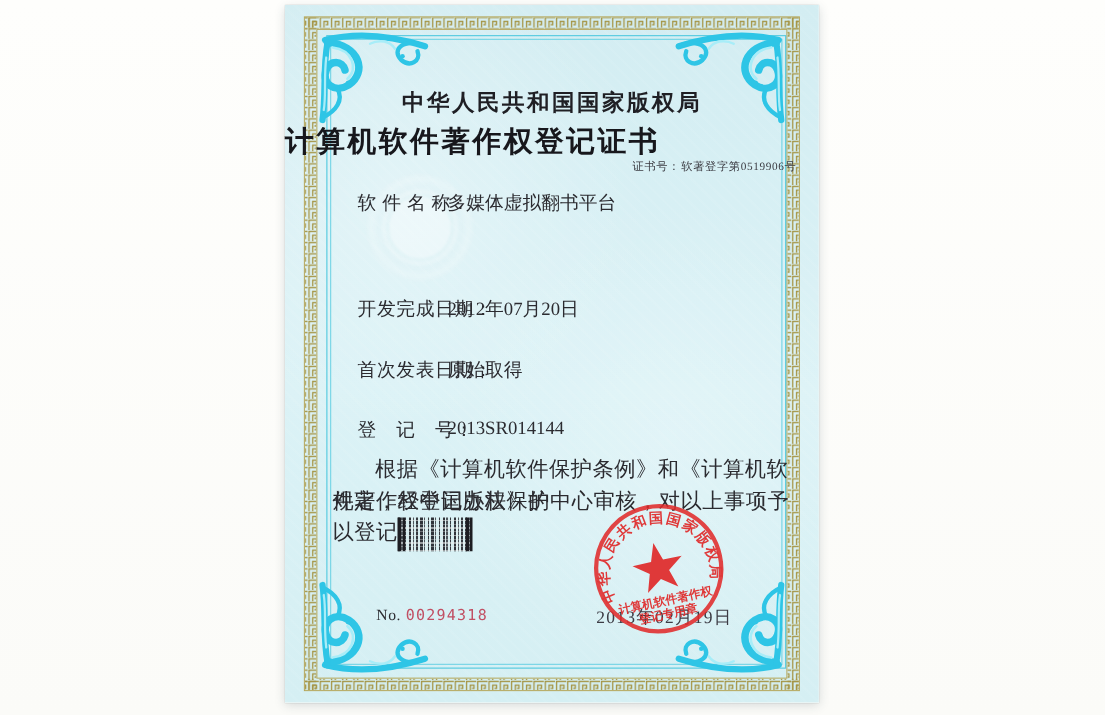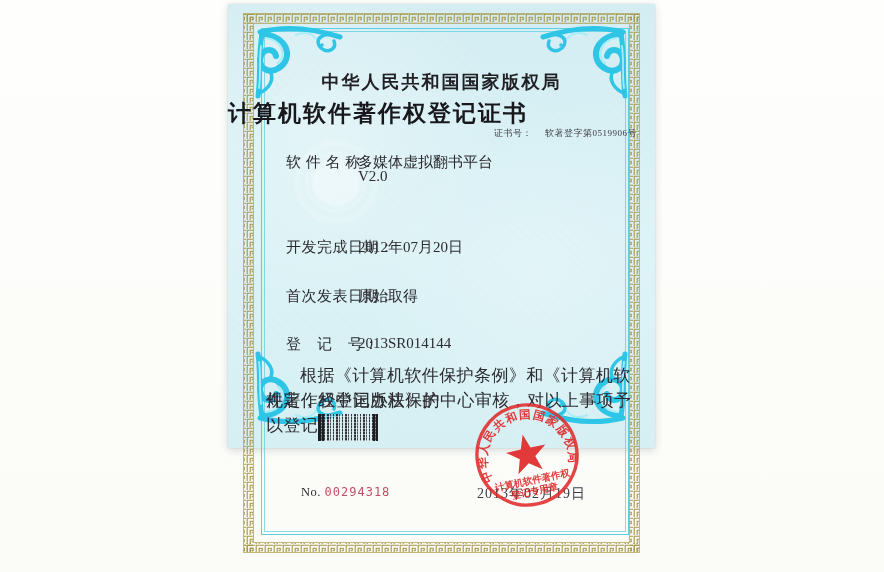--- a/index.html
+++ b/index.html
@@ -2,21 +2,21 @@
 <html><head>
 <meta charset="utf-8">
 <style>
   html,body{margin:0;padding:0;background:#ffffff;}
   .stage{
     position:relative;width:884px;height:572px;overflow:hidden;
     background:linear-gradient(180deg,#fefefc,#fbfbf8);
     font-family:"Liberation Serif","DejaVu Serif",serif;
   }
   .paper{
-    position:absolute;left:228px;top:4px;width:427px;height:444px;
+    position:absolute;left:228px;top:4px;width:427px;height:558px;
     background:
       radial-gradient(circle at 22% 28%, rgba(255,255,255,.30), transparent 38%),
       radial-gradient(circle at 72% 62%, rgba(255,255,255,.20), transparent 42%),
       repeating-linear-gradient(45deg, rgba(255,255,255,.05) 0 2px, rgba(0,0,0,0) 2px 7px),
       linear-gradient(180deg,#d3edf2,#dbf2f6 55%,#d5eff3);
     box-shadow:0 2px 8px rgba(40,60,70,.18), 0 0 1px rgba(0,0,0,.2);
   }
   .gold-frame{position:absolute;left:0;top:0;}
   .corner{position:absolute;width:92px;height:78px;}
   .corner svg{display:block;width:92px;height:78px;}
@@ -42,21 +42,21 @@
     position:absolute;left:0;top:66px;width:100%;text-align:center;
     font-size:18px;font-weight:bold;letter-spacing:2px;color:#1f1f24;
   }
   .cert-title{
     position:absolute;left:0;top:94px;width:100%;text-align:left;
     font-size:23px;font-weight:bold;letter-spacing:2px;color:#17171c;
   }
   .cert-no{
     position:absolute;right:18px;top:123px;font-size:9px;color:#3b3b42;letter-spacing:.5px;
   }
-  .cert-no .lbl{margin-right:13px;}
+  .cert-no .lbl{margin-right:1px;}
   .field-row{position:absolute;left:0;width:100%;height:16px;font-size:15px;color:#2b2b30;}
   .field-row .f-label{position:absolute;left:58px;white-space:pre;letter-spacing:.5px;}
   .field-row .f-value{position:absolute;left:130px;white-space:pre;}
   .row-0{top:149px}.row-0b{top:164px}.row-1{top:189px}.row-2{top:234px}
   .row-3{top:259px}.row-4{top:283px}.row-5{top:307px}.row-6{top:331px}
   .statement{position:absolute;left:38px;width:372px;font-size:17px;color:#2b2b30;line-height:25px;}
   .statement.l1{top:359px;text-indent:2em;letter-spacing:.4px;}
   .statement.l2{top:384px;letter-spacing:.4px;}
   .barcode{
     position:absolute;left:90px;top:410px;width:60px;height:27px;
@@ -165,23 +165,20 @@
     <div class="authority">中华人民共和国国家版权局</div>
     <div class="cert-title">计算机软件著作权登记证书</div>
     <div class="cert-no">
       <span class="lbl">证书号：</span><span>软著登字第0519906号</span>
     </div>
 
     <div class="field-row row-0">
       <span class="f-label">软 件 名 称：</span>
       <span class="f-value">多媒体虚拟翻书平台</span>
     </div>
-    <div class="field-row row-0b">
-      <span class="f-value">V2.0</span>
-    </div>
     <div class="field-row row-2">
       <span class="f-label">开发完成日期：</span>
       <span class="f-value">2012年07月20日</span>
     </div>
     <div class="field-row row-4">
       <span class="f-label">首次发表日期：</span>
       <span class="f-value">原始取得</span>
     </div>
     <div class="field-row row-6">
       <span class="f-label">登　记　号：</span>

